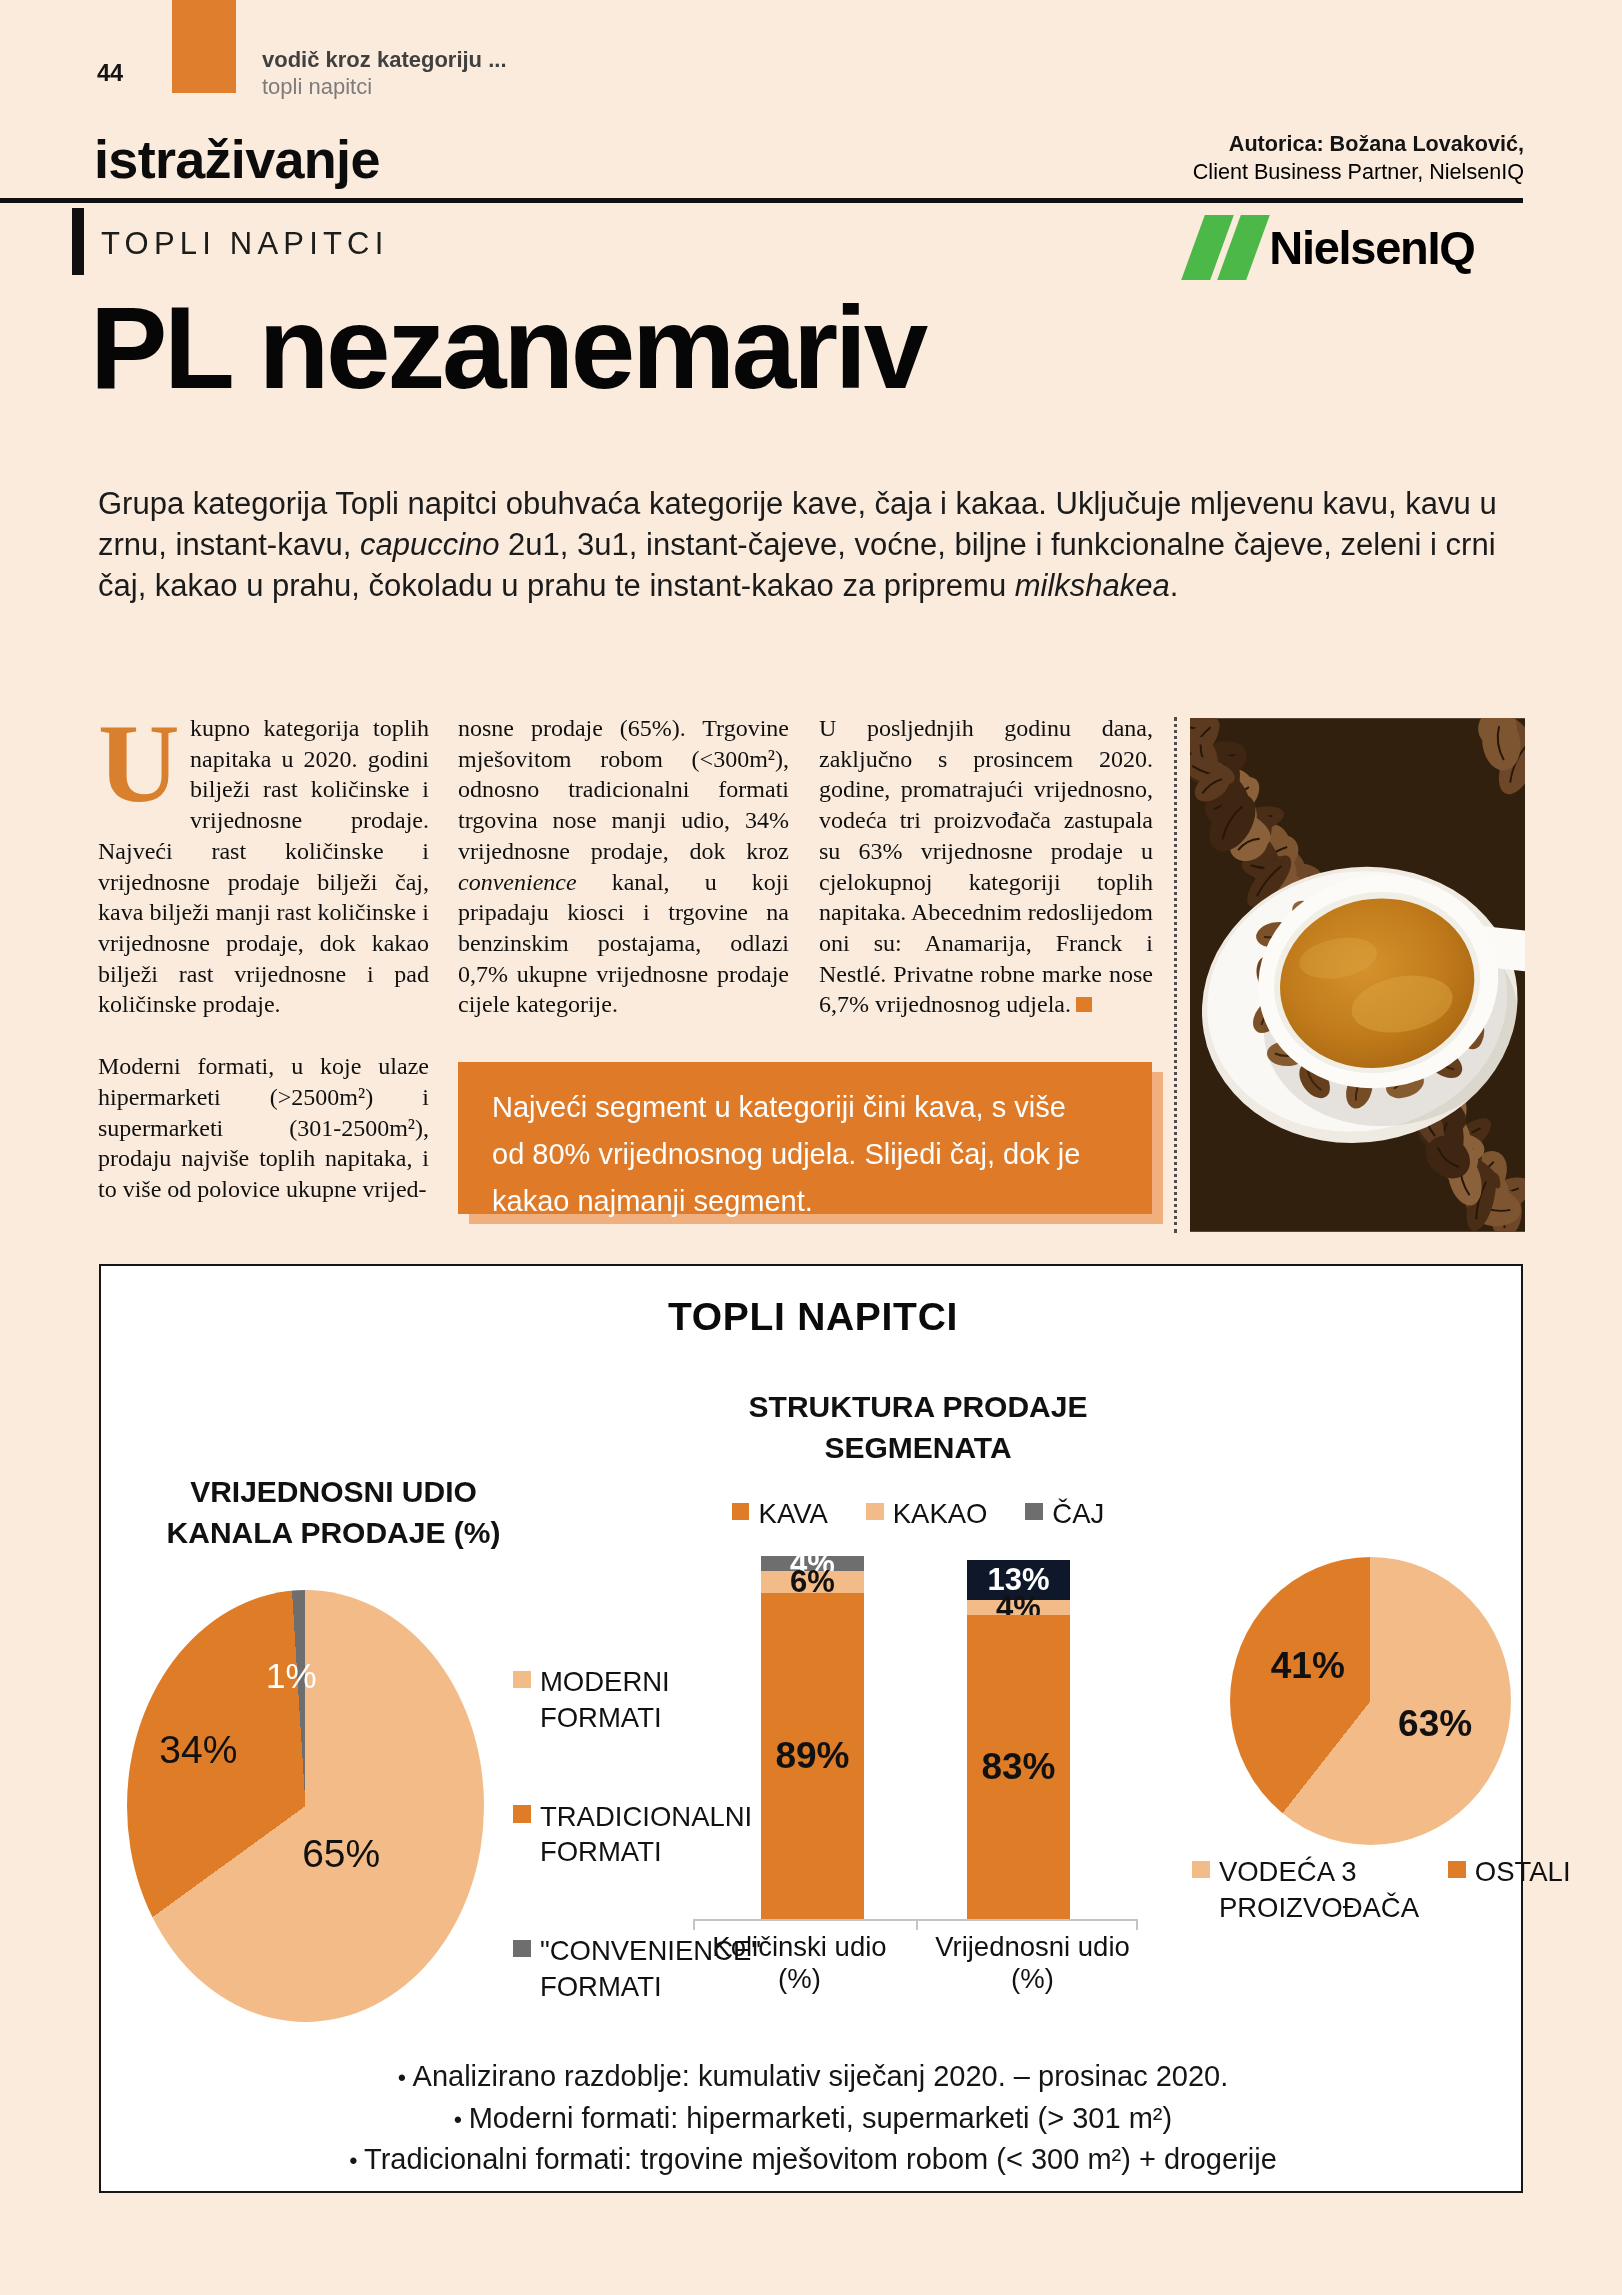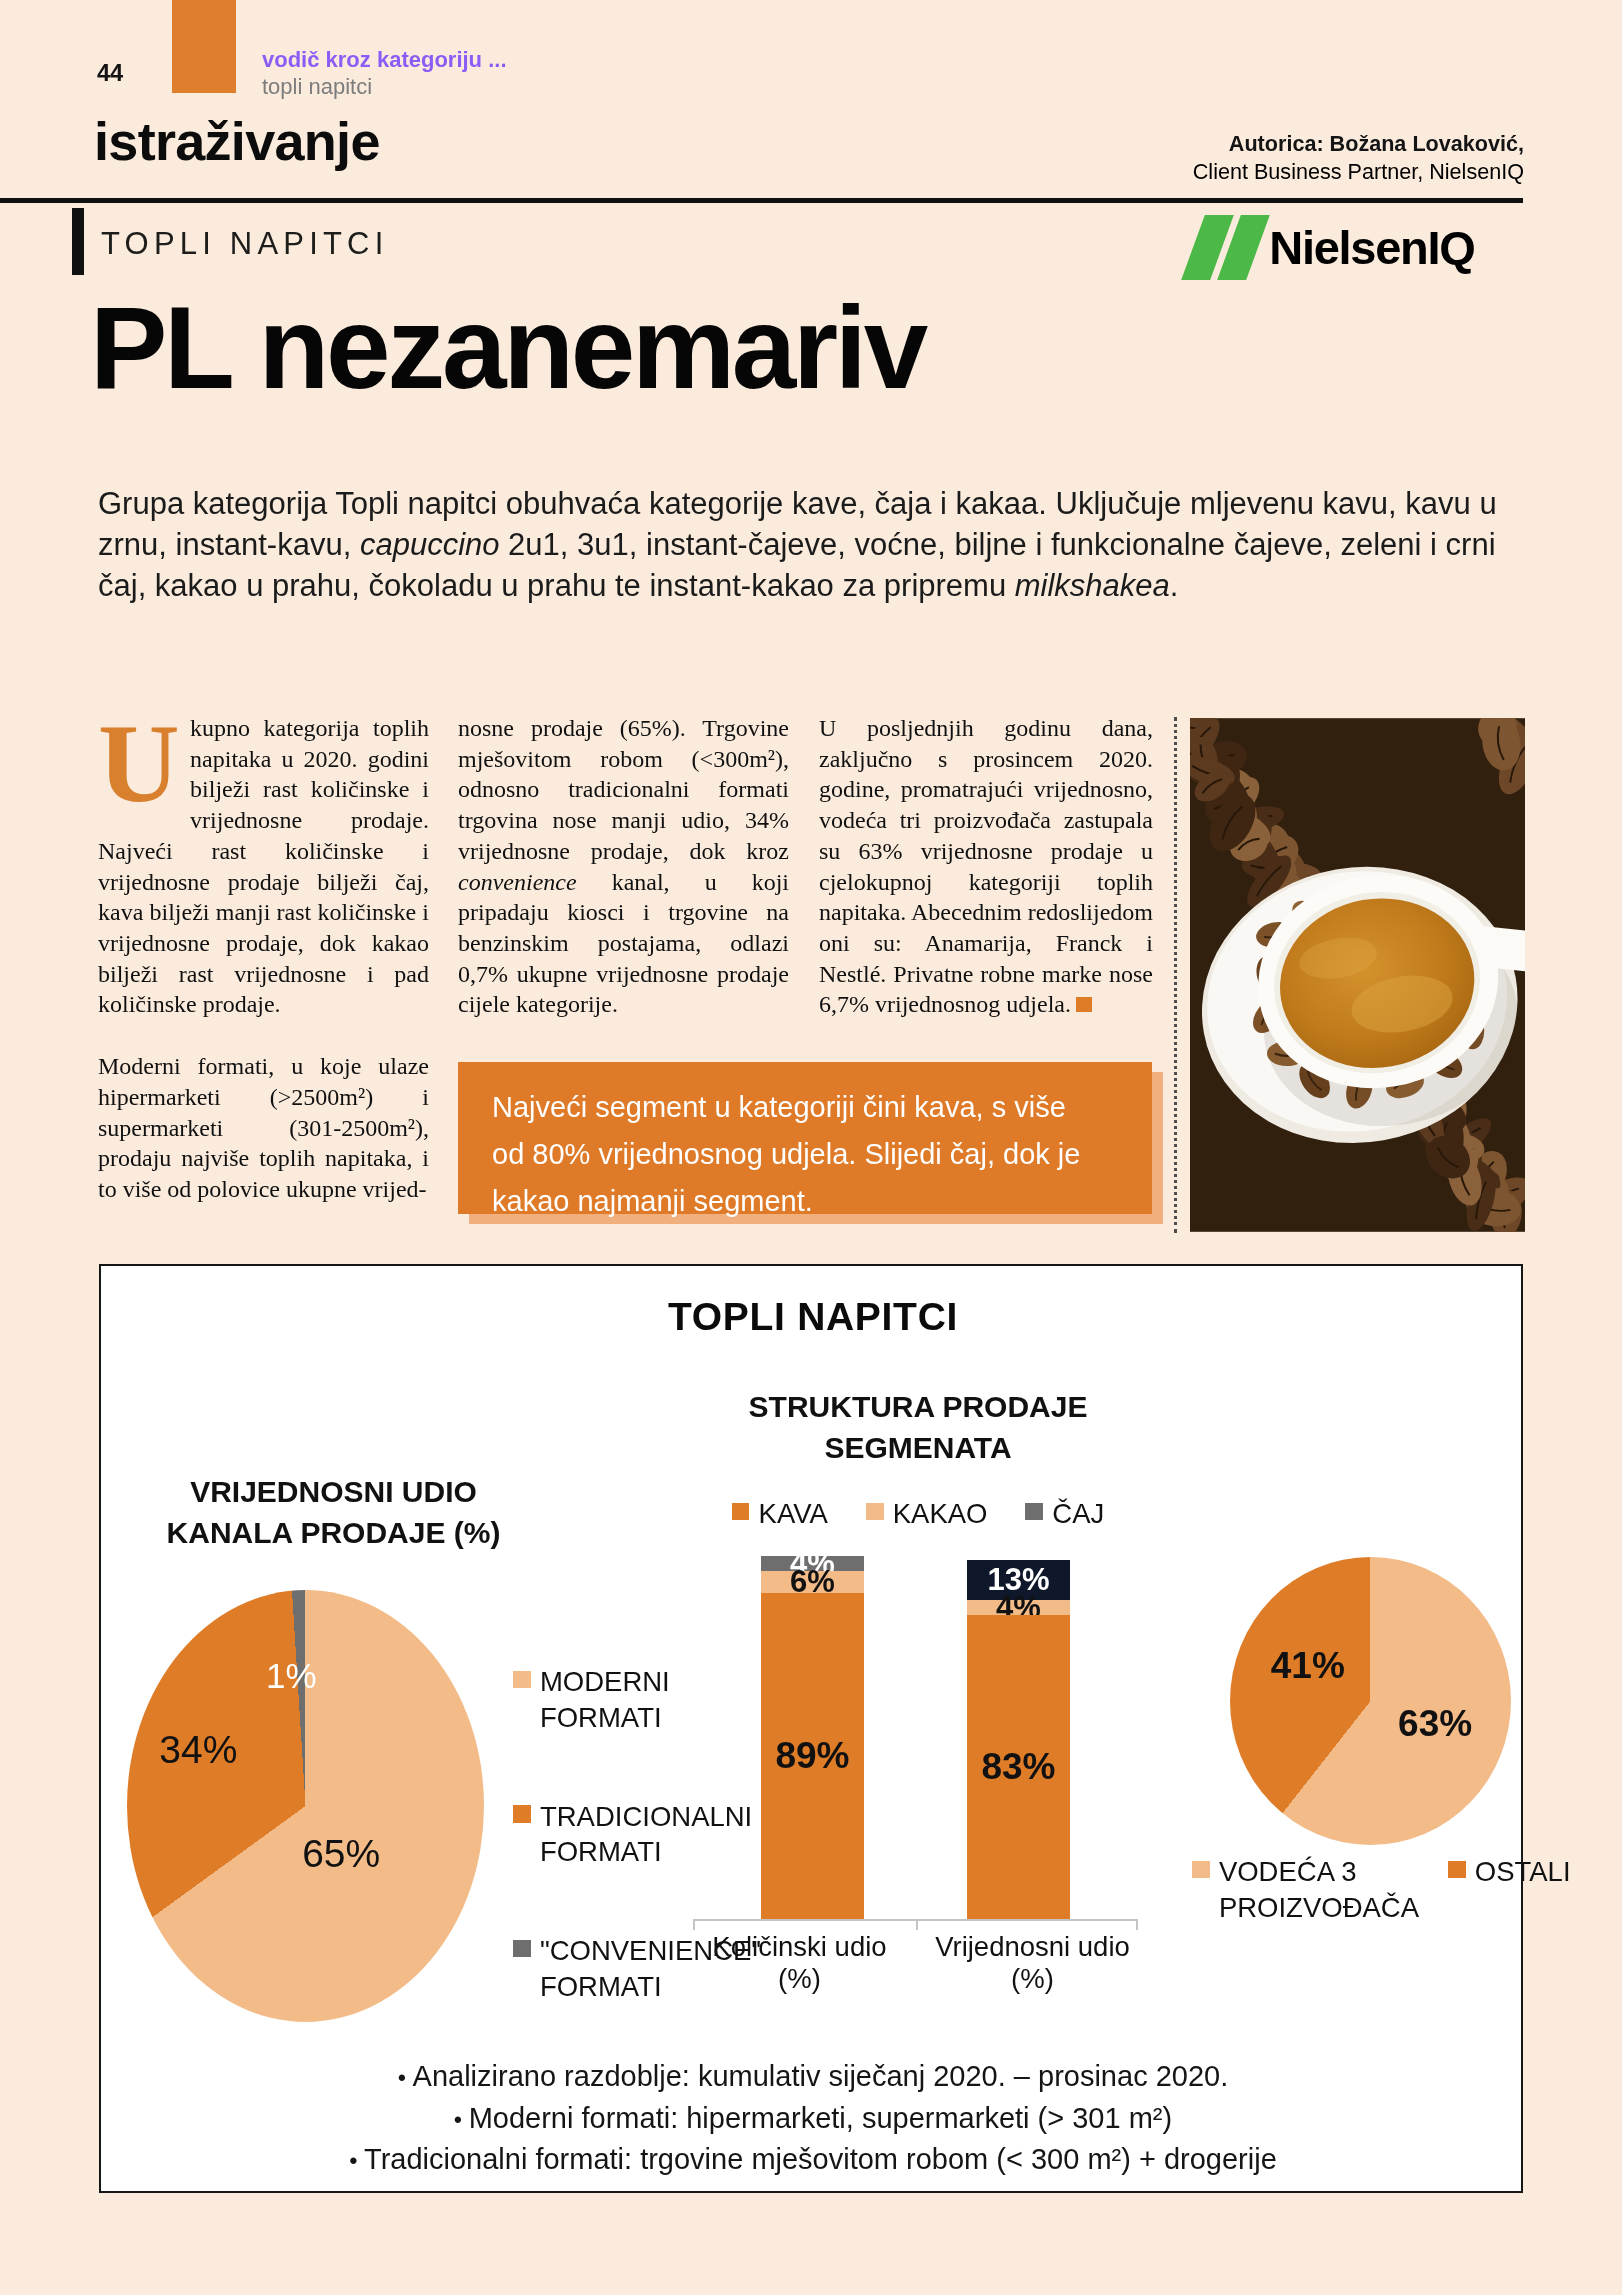--- a/index.html
+++ b/index.html
@@ -3,23 +3,23 @@
 <meta charset="utf-8">
 <style>
   html,body{margin:0;padding:0;background:#8e8e8e;}
   .page{position:relative;width:1623px;height:2295px;background:#FAEBDC;overflow:hidden;
         font-family:"Liberation Sans",sans-serif;color:#141414;}
   .abs{position:absolute;}
   
   .page-num{left:97px;top:60px;font-size:23.6px;font-weight:bold;}
   .orange-rect{left:172px;top:0;width:64px;height:93px;background:#DF7F2D;}
   .kicker{left:262px;top:47px;line-height:1.22;font-size:22px;}
-  .kicker .k1{font-weight:bold;color:#8b5cf6;display:block;}
+  .kicker .k1{font-weight:bold;color:#404040;display:block;}
   .kicker .k2{color:#7c7c7c;display:block;}
-  .section-title{left:94px;top:110px;font-size:54px;font-weight:900;letter-spacing:-0.7px;color:#0c0c0c;}
+  .section-title{left:94px;top:128px;font-size:54px;font-weight:900;letter-spacing:-0.7px;color:#0c0c0c;}
   .author{right:99px;top:130px;text-align:right;font-size:21.6px;line-height:1.3;}
   .author .a1{font-weight:bold;display:block;}
   .author .a2{display:block;color:#000000;}
   .rule{left:0;top:198px;width:1523px;height:4.6px;background:#101010;}
   .kicker-bar{left:72px;top:208px;width:12.4px;height:67px;background:#101010;}
   .cat-label{left:101px;top:226px;font-size:31px;letter-spacing:5.2px;color:#1d1d1b;}
   .niq-logo{left:1193px;top:215px;display:flex;align-items:center;text-align:right;}
   .niq-mark{display:flex;gap:6.5px;margin-right:11.8px;}
   .niq-mark i{display:block;width:29px;height:65px;background:#4CB848;transform:skewX(-20deg);}
   .niq-text{font-size:47px;font-weight:bold;letter-spacing:-1.3px;color:#000;}

